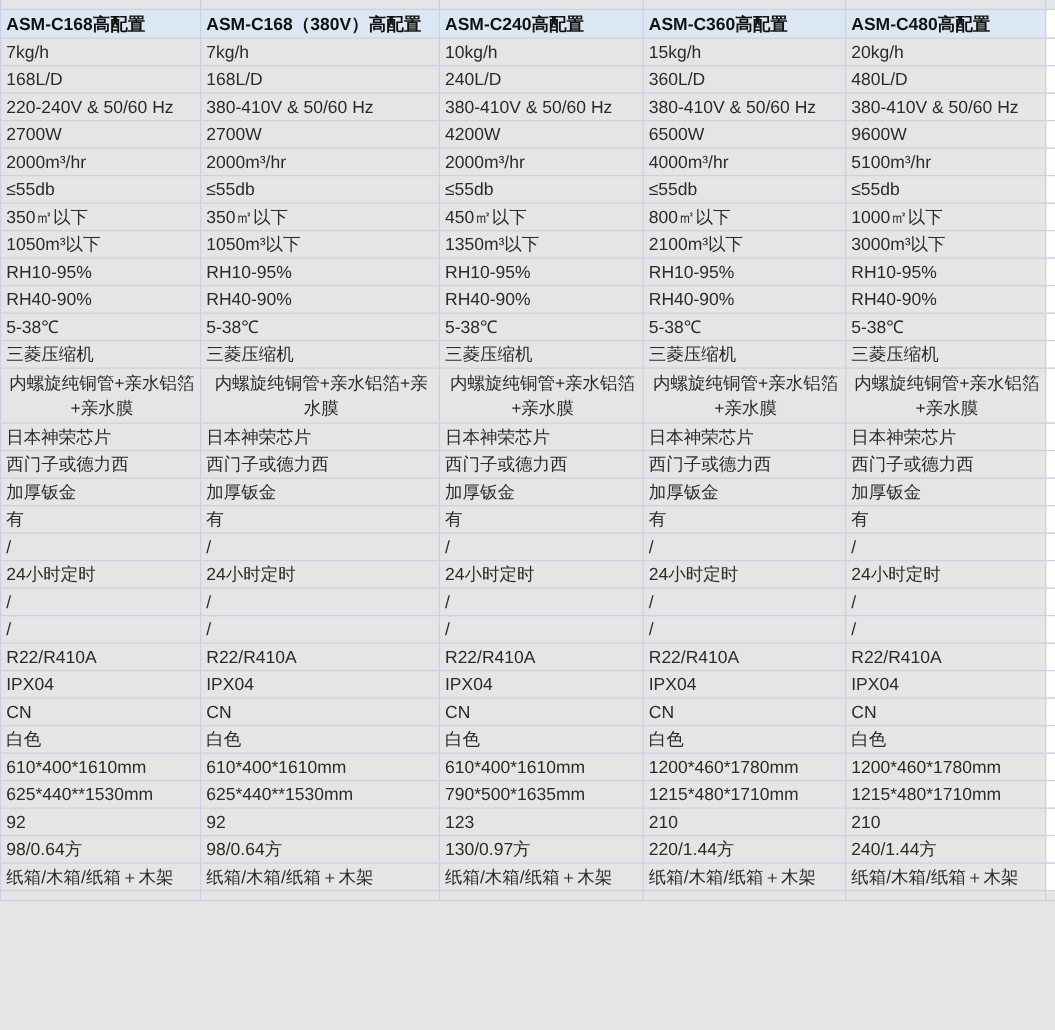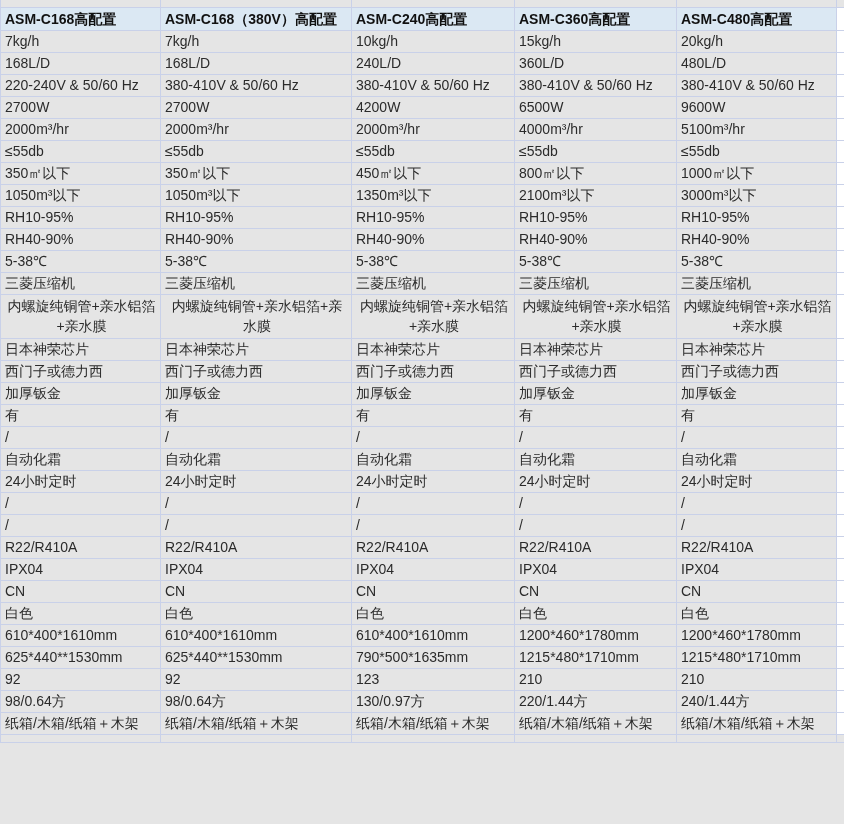--- a/index.html
+++ b/index.html
@@ -206,28 +206,20 @@
         </tr>
         <tr class="data-row">
           <td>/</td>
           <td>/</td>
           <td>/</td>
           <td>/</td>
           <td>/</td>
           <td class="sliver"></td>
         </tr>
         <tr class="data-row">
-          <td>自动化霜</td>
-          <td>自动化霜</td>
-          <td>自动化霜</td>
-          <td>自动化霜</td>
-          <td>自动化霜</td>
-          <td class="sliver"></td>
-        </tr>
-        <tr class="data-row">
           <td>24小时定时</td>
           <td>24小时定时</td>
           <td>24小时定时</td>
           <td>24小时定时</td>
           <td>24小时定时</td>
           <td class="sliver"></td>
         </tr>
         <tr class="data-row">
           <td>/</td>
           <td>/</td>

